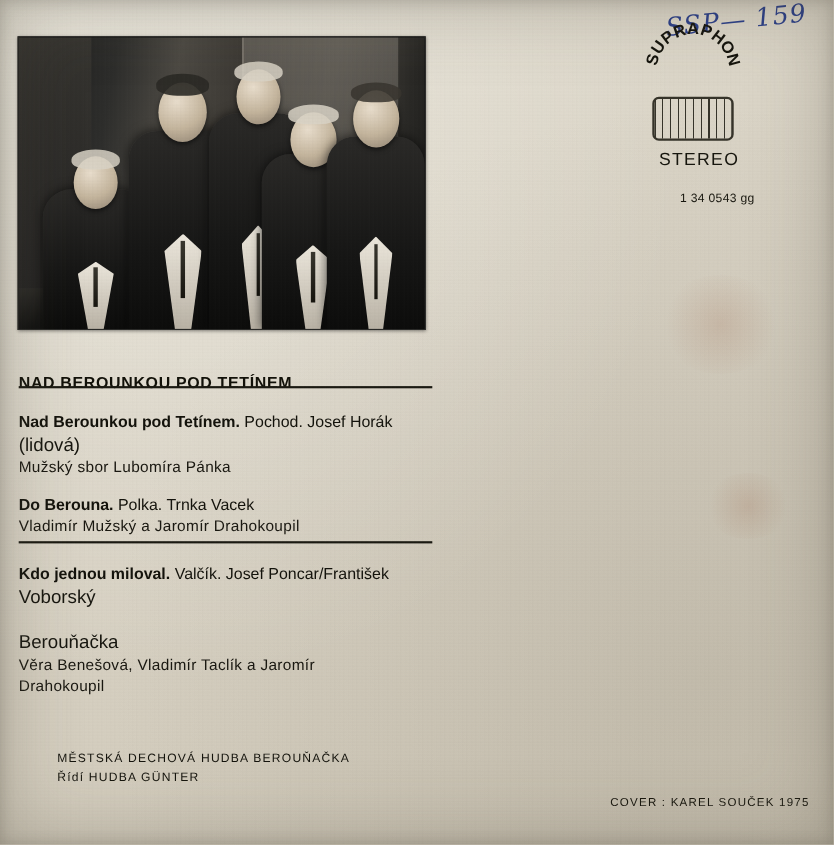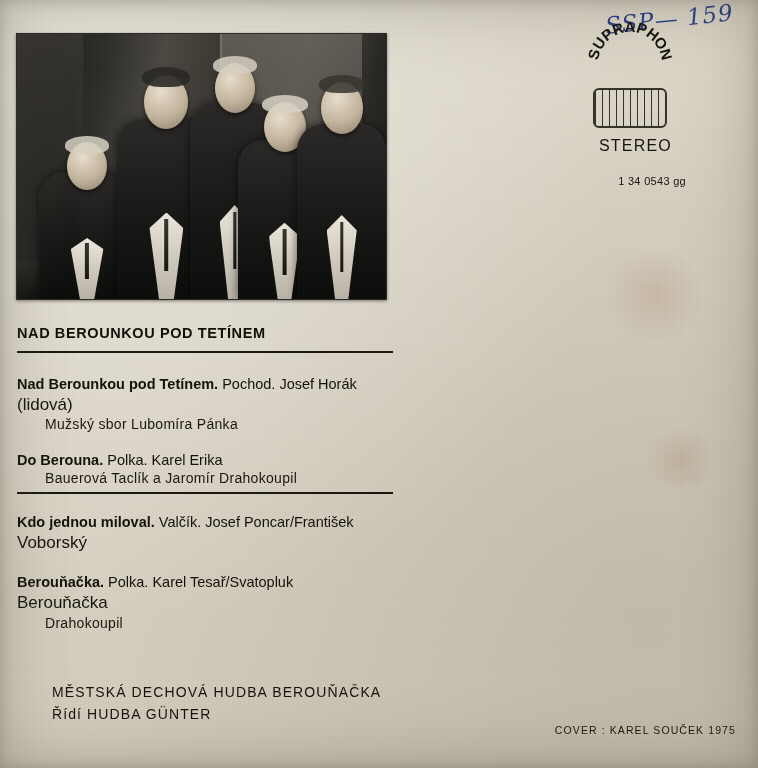--- a/index.html
+++ b/index.html
@@ -123,21 +123,21 @@
     width: 11%;
     top: 8%;
     height: 60%;
     background: linear-gradient(180deg, #39372f, #17150f);
   }
 
   
   .album-title {
     position: absolute;
     left: 17px;
-    top: 325px;
+    top: 341px;
     font-size: 14.5px;
     letter-spacing: .6px;
     font-weight: 600;
     color: #121109;
   }
   .rule {
     position: absolute;
     left: 17px;
     width: 376px;
     height: 2px;
@@ -159,33 +159,32 @@
     color: #14130c;
   }
   .track .tname {
     font-weight: 700;
   }
   .track .cont {
     font-size: 17px;
     line-height: 1.28;
   }
   .track .performers {
-    margin-left: 28px;
     font-size: 14px;
     line-height: 1.32;
     letter-spacing: .3px;
     color: #1a1811;
   }
   .group-b { position: absolute; left: 17px; top: 513px; width: 410px; }
 
   .ensemble {
     position: absolute;
     left: 52px;
     top: 682px;
-    font-size: 14px;
+    font-size: 11px;
     letter-spacing: 1.1px;
     line-height: 1.55;
     color: #16150e;
   }
 
   
   .label-logo {
     position: absolute;
     right: 72px;
     top: 38px;
@@ -327,45 +326,42 @@
         <span class="tname">Nad Berounkou pod Tetínem.</span>
         <span>Pochod. Josef Horák</span>
       </div>
       <div class="cont">(lidová)</div>
       <div class="performers">Mužský sbor Lubomíra Pánka</div>
     </div>
 
     <div class="track">
       <div class="line1">
         <span class="tname">Do Berouna.</span>
-        <span>Polka. Karel Erika</span>
-      </div>
-      <div class="performers">Bauerová Taclík a Jaromír Drahokoupil</div>
+        <span>Polka. Trnka Vacek</span>
+      </div>
+      <div class="performers">Vladimír Mužský a Jaromír Drahokoupil</div>
     </div>
 
   </div>
 
   <div class="rule r2"></div>
 
   <div class="group-b">
 
     <div class="track">
       <div class="line1">
         <span class="tname">Kdo jednou miloval.</span>
         <span>Valčík. Josef Poncar/František</span>
       </div>
       <div class="cont">Voborský</div>
     </div>
 
     <div class="track" style="margin-top:20px;">
-      <div class="line1">
-        <span class="tname">Berouňačka.</span>
-        <span>Polka. Karel Tesař/Svatopluk</span>
-      </div>
       <div class="cont">Berouňačka</div>
+      <div class="performers">Věra Benešová, Vladimír Taclík a Jaromír</div>
       <div class="performers">Drahokoupil</div>
     </div>
 
   </div>
 
   <div class="ensemble">
     <div>MĚSTSKÁ DECHOVÁ HUDBA BEROUŇAČKA</div>
     <div>Řídí HUDBA GÜNTER</div>
   </div>
 

